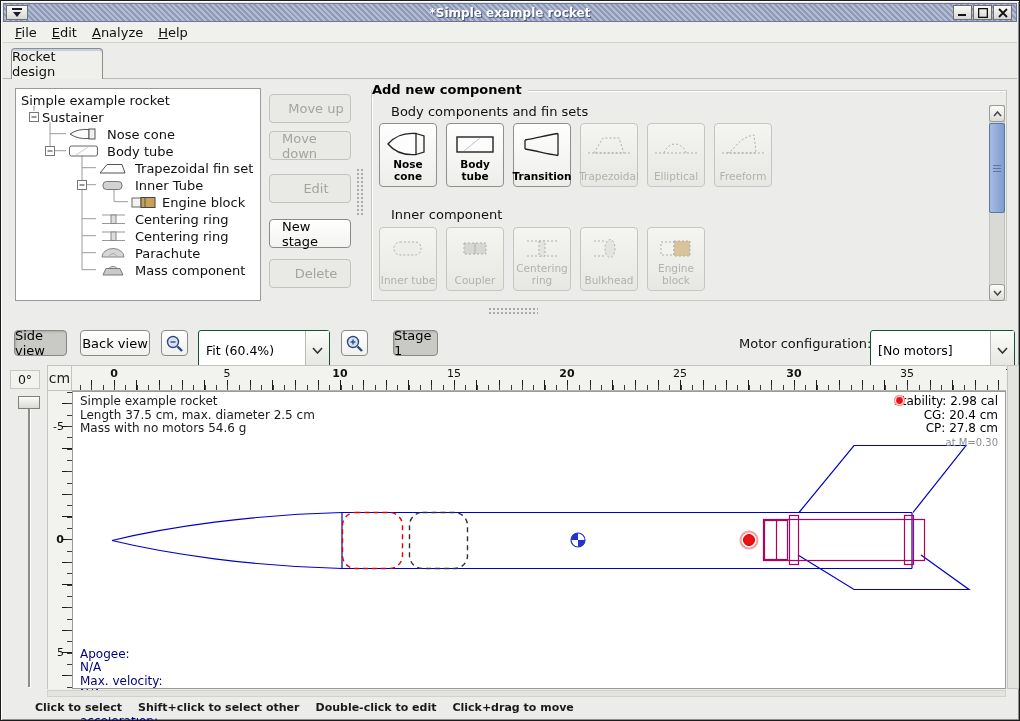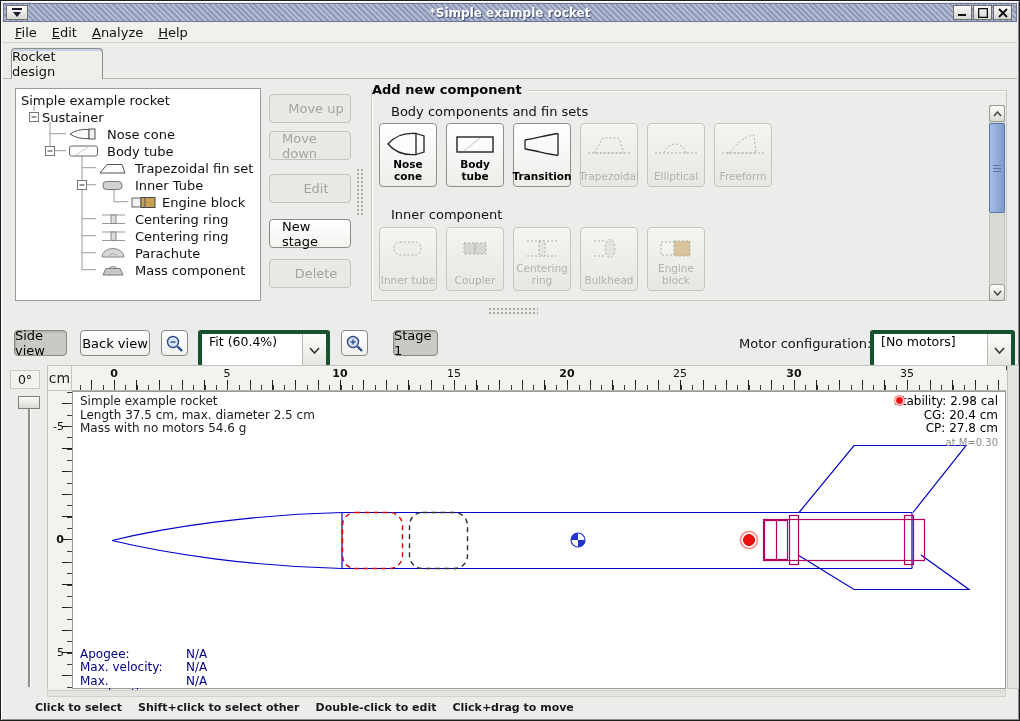--- a/index.html
+++ b/index.html
@@ -76,22 +76,22 @@
     display:flex; align-items:center; justify-content:center; font-size:9px; color:#444; }
   .sb-thumb { position:absolute; left:988px; width:16px; background:linear-gradient(90deg,#a6bce4,#7f9ccc);
     border:1px solid #5a76a6; border-radius:2px; }
   .sb-grip { position:absolute; left:3px; right:3px; height:1px; background:#5a76a6; }
 
   
   .tbtn { position:absolute; top:329px; height:26px; border-radius:4px; font-size:13px; color:#000;
     display:flex; align-items:center; justify-content:center; border:1px solid #8a8a86; }
   .tbtn.normal { background:linear-gradient(#ffffff,#f0f0ed); }
   .tbtn.pressed { background:#c9c9c5; box-shadow:inset 1px 1px 2px #a7a7a3; }
-  .combo { position:absolute; top:329px; height:40px; background:#fff; border:4px solid #14532d;
-    border-radius:3px; display:flex; }
+  .combo { position:absolute; top:329px; height:40px; background:#fff; border:1px solid #14532d;
+    border-radius:3px; display:flex; align-items:center; }
   .combo .val { flex:1; font-size:12.5px; padding-left:7px; color:#000; white-space:nowrap; }
   .combo .arrow { width:24px; height:100%; border-left:1px solid #b9b9b4;
     background:linear-gradient(#fcfcfa,#e4e4e0); display:flex; align-items:center; justify-content:center; }
   .toolbar-label { position:absolute; font-size:13px; color:#111; }
 
   
   .rot-label { position:absolute; left:9px; top:369px; width:30px; height:19px; border:1px solid #c8c8c3;
     background:#f2f2ef; font-size:12.5px; display:flex; align-items:center; justify-content:center; color:#111; }
   .slider-track { position:absolute; left:27px; top:399px; width:2px; height:287px;
     background:#8c8c88; box-shadow:1px 1px 0 #fff; }
@@ -119,21 +119,21 @@
   .bold { font-weight:bold; }
 
   .canvas { position:absolute; left:71px; top:390px; width:934px; height:298px; background:#fff;
     border:1px solid #9a9a96; }
   .canvas svg { position:absolute; left:0; top:0; }
   .rocket-info { position:absolute; left:7px; top:3px; font-size:12px; line-height:13.5px; color:#1a1a1a; }
   .stab-block { position:absolute; right:7px; top:3px; text-align:right; font-size:12px; line-height:13.5px; color:#000; }
   .stab-block .mach { font-size:10px; color:#8e8e8e; }
   .legend-ico { display:inline-block; vertical-align:-1px; margin-right:3px; }
   .flight-block { position:absolute; left:7px; top:256px; font-size:12px; line-height:13.4px; color:#000080; }
-  .flight-block .row { display:flex; } .flight-block .fl { width:106px; }
+  .flight-block .row { display:flex;flex-direction:column; } .flight-block .fl { width:106px; }
 
   .vscroll-track { position:absolute; left:1006px; top:364px; width:12px; height:324px;
     background:#e3e3df; border:1px solid #c6c6c1; }
   .hscroll-track { position:absolute; left:46px; top:689px; width:959px; height:7px;
     background:#e3e3df; border:1px solid #d2d2cd; }
 
   .statusbar { position:absolute; left:2px; right:2px; top:696px; height:20px; background:#ececea;
     display:flex; align-items:center; padding-left:32px; gap:16px; }
   .statusbar span { font-size:11px; font-weight:bold; color:#1a1a1a; white-space:nowrap; }
 

